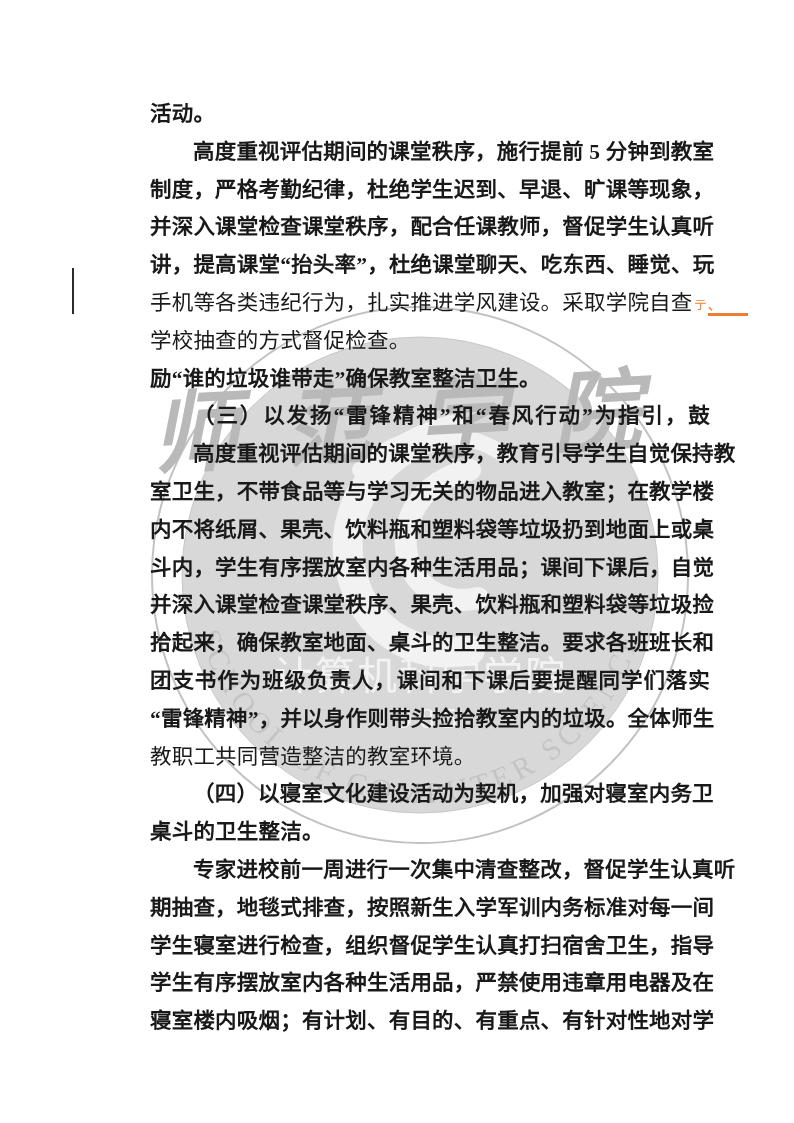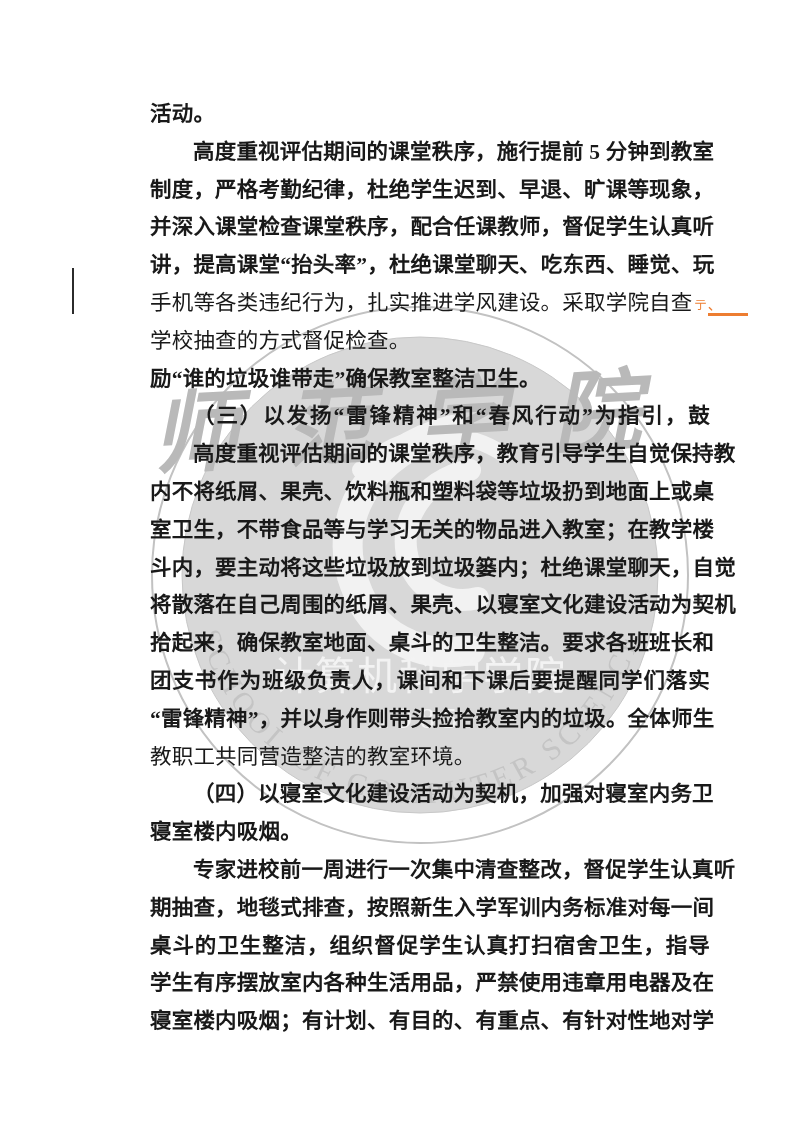--- a/index.html
+++ b/index.html
@@ -51,28 +51,28 @@
     <div class="line bold"><span>活动。</span></div>
     <div class="line indent just"><span>高度重视评估期间的课堂秩序，施行提前 5 分钟到教室</span></div>
     <div class="line just"><span>制度，严格考勤纪律，杜绝学生迟到、早退、旷课等现象，</span></div>
     <div class="line just"><span>并深入课堂检查课堂秩序，配合任课教师，督促学生认真听</span></div>
     <div class="line just"><span>讲，提高课堂“抬头率”，杜绝课堂聊天、吃东西、睡觉、玩</span></div>
     <div class="line"><span>手机等各类违纪行为，扎实推进学风建设。采取学院自查</span><span class="ins-caret" style="color: rgb(237, 125, 49);">亍</span><span class="ins-text" style="color: rgb(237, 125, 49); border-bottom-color: rgb(237, 125, 49);">、</span></div>
     <div class="line"><span>学校抽查的方式督促检查。</span></div>
     <div class="line bold"><span>励“谁的垃圾谁带走”确保教室整洁卫生。</span></div>
     <div class="line bold indent just"><span>（三）以发扬“雷锋精神”和“春风行动”为指引，鼓</span></div>
     <div class="line indent just"><span>高度重视评估期间的课堂秩序，教育引导学生自觉保持教</span></div>
+    <div class="line just"><span>室卫生，不带食品等与学习无关的物品进入教室；在教学楼</span></div>
     <div class="line just"><span>内不将纸屑、果壳、饮料瓶和塑料袋等垃圾扔到地面上或桌</span></div>
-    <div class="line just"><span>室卫生，不带食品等与学习无关的物品进入教室；在教学楼</span></div>
-    <div class="line just"><span>斗内，要主动将这些垃圾放到垃圾篓内；杜绝课堂聊天，自觉</span></div>
-    <div class="line just"><span>将散落在自己周围的纸屑、果壳、以寝室文化建设活动为契机</span></div>
+    <div class="line just"><span>斗内，学生有序摆放室内各种生活用品；课间下课后，自觉</span></div>
+    <div class="line just"><span>并深入课堂检查课堂秩序、果壳、饮料瓶和塑料袋等垃圾捡</span></div>
     <div class="line just"><span>拾起来，确保教室地面、桌斗的卫生整洁。要求各班班长和</span></div>
     <div class="line just"><span>团支书作为班级负责人，课间和下课后要提醒同学们落实</span></div>
     <div class="line just"><span>“雷锋精神”，并以身作则带头捡拾教室内的垃圾。全体师生</span></div>
     <div class="line"><span>教职工共同营造整洁的教室环境。</span></div>
     <div class="line bold indent just"><span>（四）以寝室文化建设活动为契机，加强对寝室内务卫</span></div>
-    <div class="line bold"><span>寝室楼内吸烟。</span></div>
+    <div class="line bold"><span>桌斗的卫生整洁。</span></div>
     <div class="line indent just"><span>专家进校前一周进行一次集中清查整改，督促学生认真听</span></div>
     <div class="line just"><span>期抽查，地毯式排查，按照新生入学军训内务标准对每一间</span></div>
-    <div class="line just"><span>桌斗的卫生整洁，组织督促学生认真打扫宿舍卫生，指导</span></div>
+    <div class="line just"><span>学生寝室进行检查，组织督促学生认真打扫宿舍卫生，指导</span></div>
     <div class="line just"><span>学生有序摆放室内各种生活用品，严禁使用违章用电器及在</span></div>
     <div class="line just"><span>寝室楼内吸烟；有计划、有目的、有重点、有针对性地对学</span></div>
   </div>
 
 </body></html>

